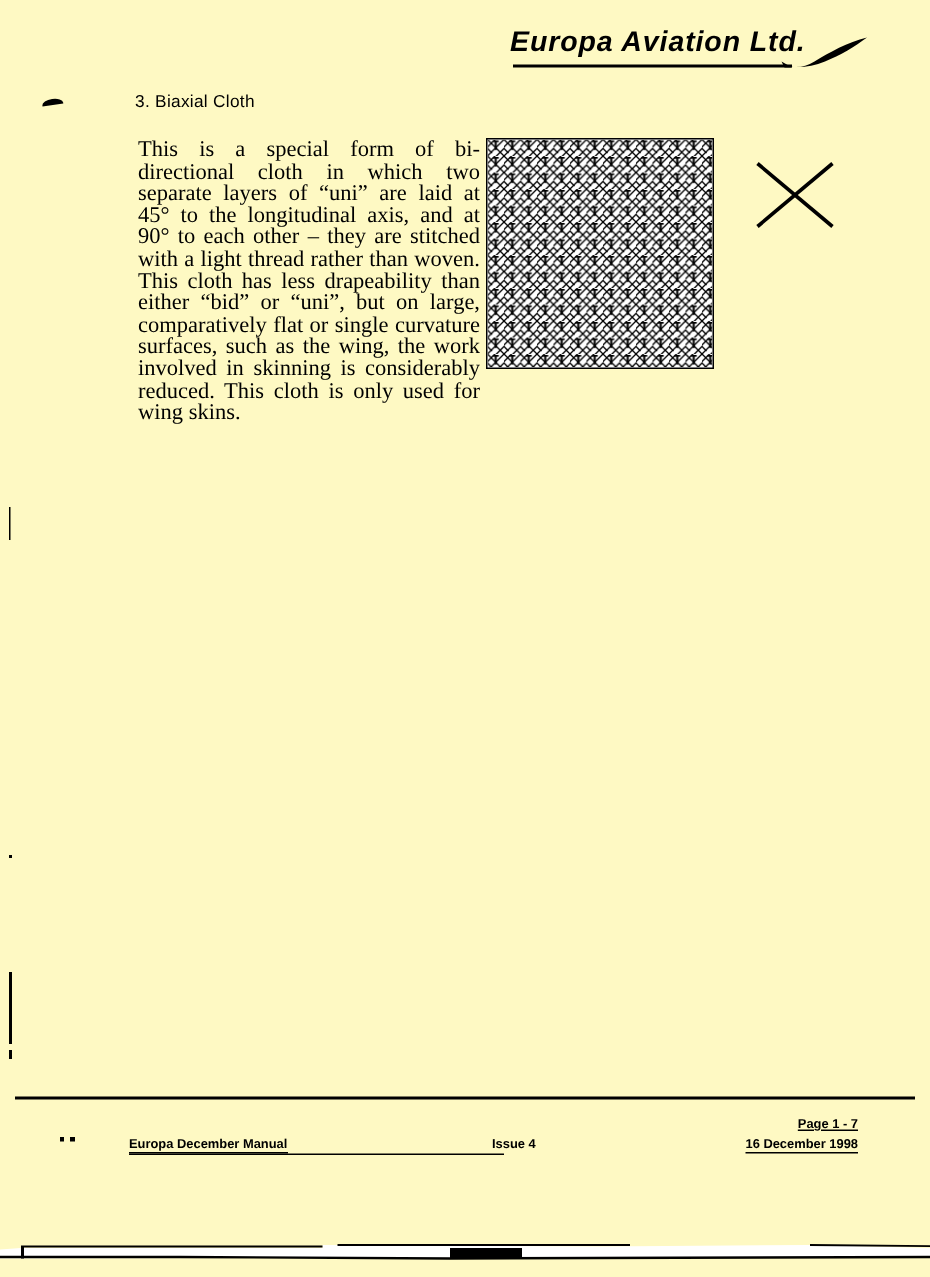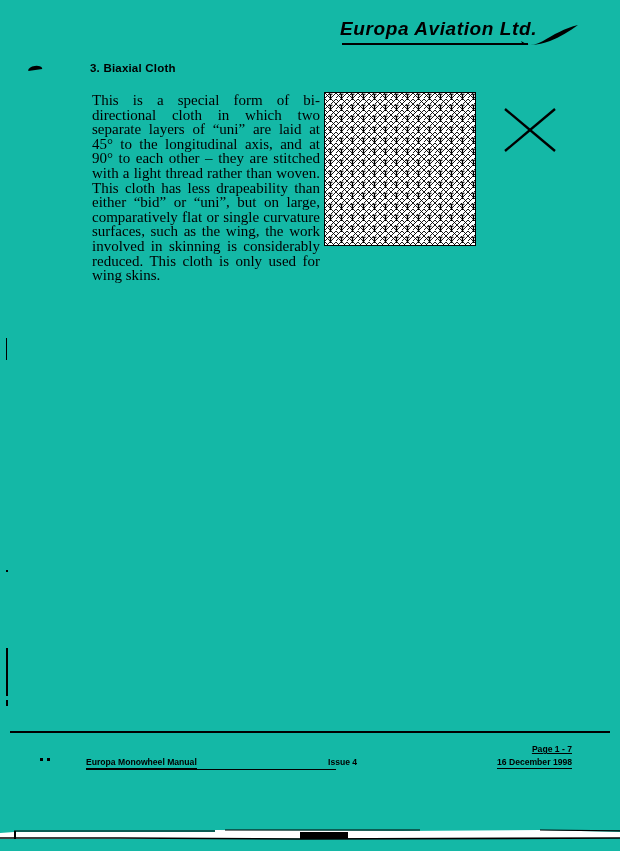--- a/index.html
+++ b/index.html
@@ -10,21 +10,21 @@
   }
   body {
     font-family: "Liberation Serif", "DejaVu Serif", serif;
     color: #000000;
   }
   #page {
     position: relative;
     width: 620px;
     height: 851px;
     overflow: hidden;
-    background: #14b8a6;
+    background: #fef9c3;
   }
 
   
   #logo-block {
     position: absolute;
     left: 340px;
     top: 18px;
     width: 232px;
     height: 34px;
   }
@@ -53,21 +53,21 @@
     width: 62px;
     height: 26px;
   }
 
   
   #section-heading {
     position: absolute;
     left: 90px;
     top: 62px;
     font-family: "Liberation Sans", "DejaVu Sans", sans-serif;
-    font-weight: bold;
+    font-weight: normal;
     font-size: 11.5px;
     letter-spacing: 0.2px;
     color: #000;
   }
 
   
   #body-paragraph {
     position: absolute;
     left: 92px;
     top: 93px;
@@ -243,21 +243,21 @@
     </svg>
   </div>
 
   <svg id="orientation-symbol" viewBox="0 0 60 52">
     <line x1="5" y1="5" x2="55" y2="47" stroke="#000" stroke-width="2.4"></line>
     <line x1="55" y1="5" x2="5" y2="47" stroke="#000" stroke-width="2.4"></line>
   </svg>
 
   <div id="footer-rule"></div>
   <div id="footer">
-    <div id="footer-manual">Europa Monowheel Manual</div>
+    <div id="footer-manual">Europa December Manual</div>
     <div id="footer-issue">Issue 4</div>
     <div id="footer-page">Page 1 - 7</div>
     <div id="footer-date">16 December  1998</div>
     <div id="footer-underline-long"></div>
   </div>
 
   <div id="artifact-corner-mark"></div>
   <div class="artifact" id="artifact-edge-1"></div>
   <div class="artifact" id="artifact-edge-2"></div>
   <div class="artifact" id="artifact-edge-3"></div>

